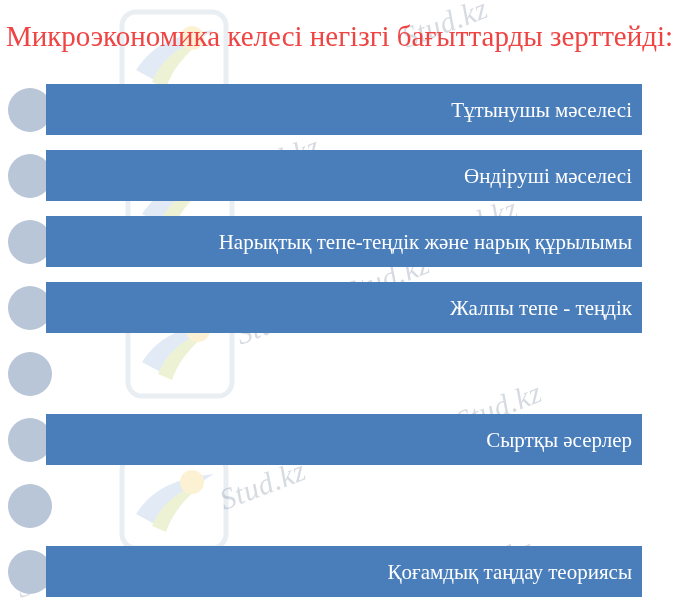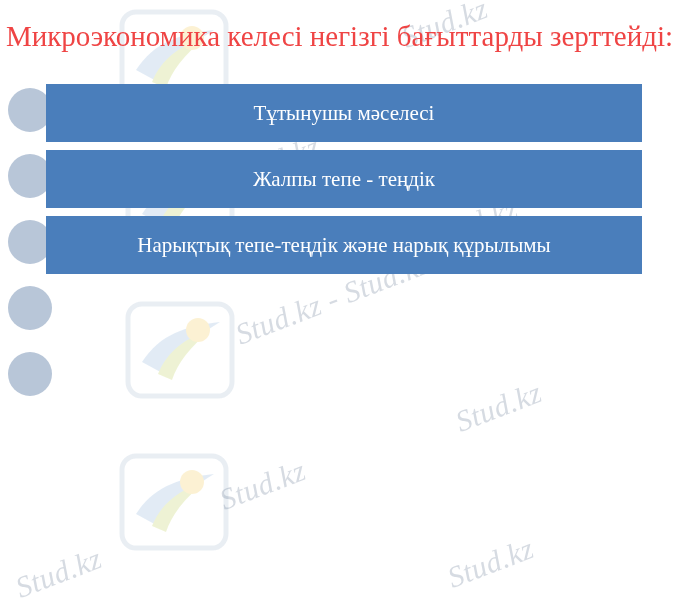--- a/index.html
+++ b/index.html
@@ -75,25 +75,25 @@
     width: 44px;
     height: 44px;
     border-radius: 50%;
     background: #b8c6d8;
   }
   .bar {
     position: absolute;
     left: 46px;
     right: 37px;
     top: 0;
-    height: 58px;
+    height: 51px;
     background: #4a7ebb;
     display: flex;
     align-items: center;
-    justify-content: center;
+    justify-content: flex-end;
   }
   .bar-label {
     color: #ffffff;
     font-size: 21px;
     line-height: 24px;
     text-align: center;
     padding: 0 10px;
   }
 </style>
 </head>
@@ -103,44 +103,62 @@
 
 <div class="rows">
 
   <div class="row">
     <span class="bullet"></span>
     <div class="bar">
       <span class="bar-label">Тұтынушы мәселесі</span>
     </div>
   </div>
 
-
   <div class="row">
     <span class="bullet"></span>
     <div class="bar">
-      <span class="bar-label">Жалпы тепе - теңдік</span>
+      <span class="bar-label">Өндіруші мәселесі</span>
     </div>
   </div>
 
   <div class="row">
     <span class="bullet"></span>
     <div class="bar">
       <span class="bar-label">Нарықтық тепе-теңдік және нарық құрылымы</span>
     </div>
   </div>
 
   <div class="row">
     <span class="bullet"></span>
+    <div class="bar">
+      <span class="bar-label">Жалпы тепе - теңдік</span>
+    </div>
   </div>
-
 
   <div class="row">
     <span class="bullet"></span>
   </div>
 
+  <div class="row">
+    <span class="bullet"></span>
+    <div class="bar">
+      <span class="bar-label">Сыртқы әсерлер</span>
+    </div>
+  </div>
+
+  <div class="row">
+    <span class="bullet"></span>
+  </div>
+
+  <div class="row">
+    <span class="bullet"></span>
+    <div class="bar">
+      <span class="bar-label">Қоғамдық таңдау теориясы</span>
+    </div>
+  </div>
 
 </div>
 
 <div class="watermark-layer">
 
   <svg class="wm-logo" style="left:118px; top:8px;" viewBox="0 0 112 100">
     <rect x="4" y="4" width="104" height="92" rx="14" fill="none" stroke="#9fb4cc" stroke-width="5"></rect>
     <path d="M18 62 C36 34, 62 26, 96 22 C70 38, 52 54, 40 74 Z" fill="#7fa9d6"></path>
     <path d="M34 74 C44 50, 62 38, 86 30 C66 48, 54 62, 48 80 Z" fill="#b4c93e"></path>
     <circle cx="74" cy="30" r="12" fill="#f2c33c"></circle>

